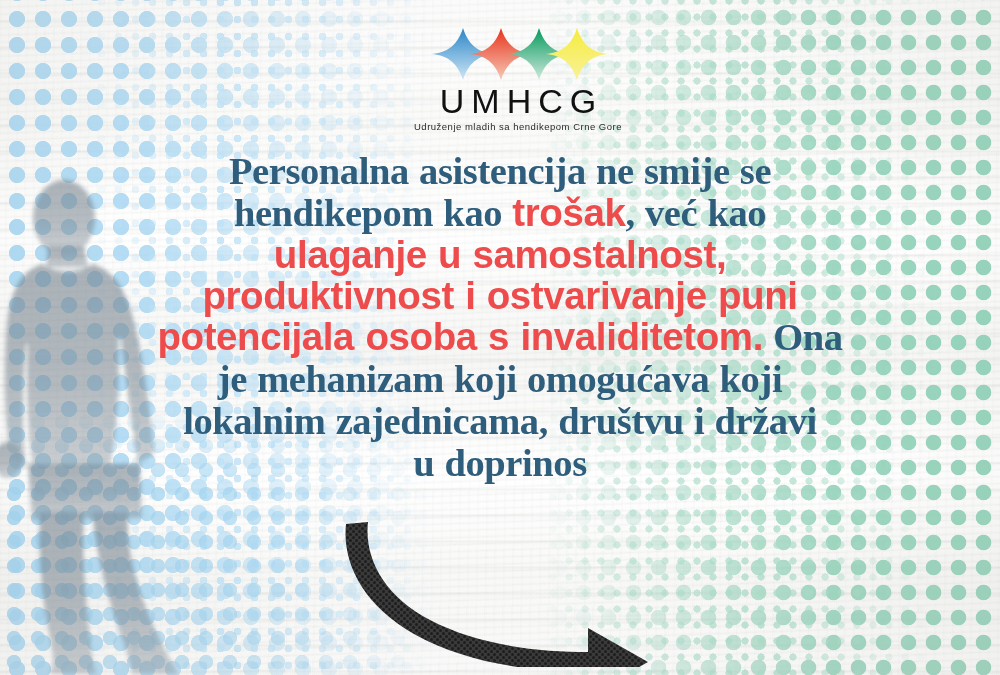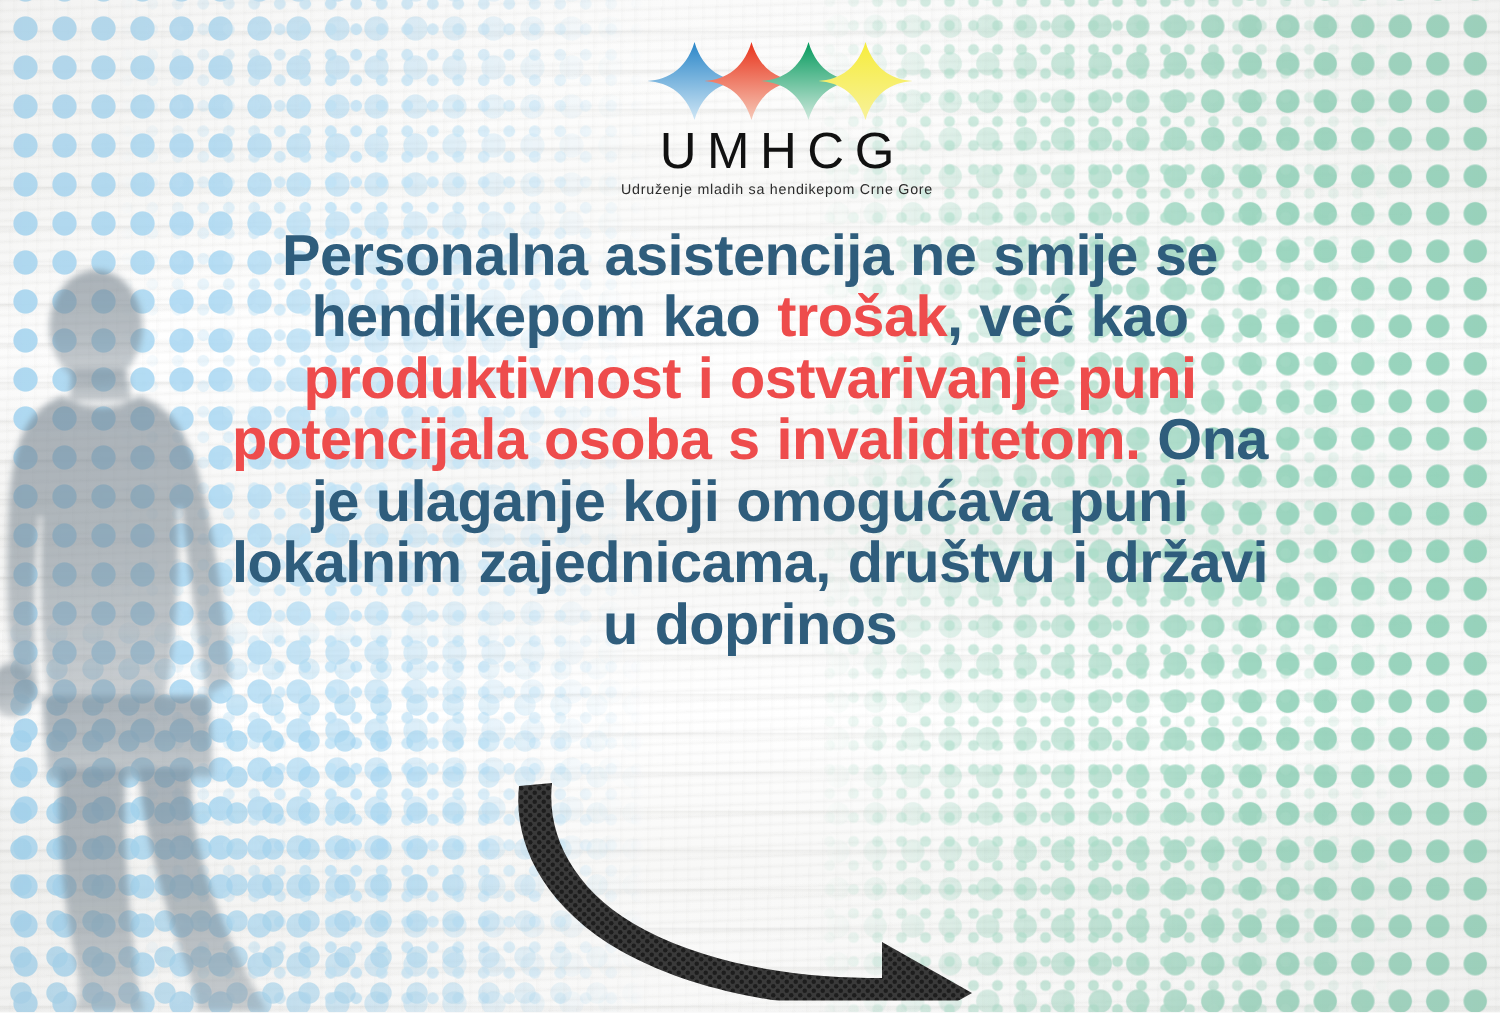--- a/index.html
+++ b/index.html
@@ -144,21 +144,21 @@
     font-family:"Liberation Sans", sans-serif;
     font-weight:bold;
     font-size:38.5px;
     line-height:41px;
     letter-spacing:-0.4px;
     color:#2f5d7c;
     word-spacing:1px;
   }
   #headline .ln{ display:block; white-space:nowrap; }
   .c-red{ color:#ee4c4c; }
-  .c-blue{ color:#2f5d7c; }
+  .c-blue{ color:#2f5d7c;font-family:Liberation Serif, serif; }
 
   
   #arrow{
     position:absolute;
     left:340px; top:512px;
     width:330px; height:155px;
     pointer-events:none;
   }
   #arrow svg{ width:100%; height:100%; display:block; }
 </style>
@@ -261,23 +261,24 @@
       <path d="M114 4 C 120 24, 134 30, 148 30 C 134 30, 120 36, 114 56 C 108 36, 94 30, 80 30 C 94 30, 108 24, 114 4 Z" fill="url(#gGreen)"></path>
       <path d="M152 4 C 158 24, 172 30, 186 30 C 172 30, 158 36, 152 56 C 146 36, 132 30, 118 30 C 132 30, 146 24, 152 4 Z" fill="url(#gYellow)"></path>
     </svg>
     <div id="logo-word">UMHCG</div>
     <div id="logo-tag">Udruženje mladih sa hendikepom Crne Gore</div>
   </div>
 
   <div id="headline">
       <span class="ln"><span class="c-blue">Personalna asistencija ne smije se</span></span>
       <span class="ln"><span class="c-blue">hendikepom kao </span><span class="c-red">trošak</span><span class="c-blue">, već kao</span></span>
+      <span class="ln"><span class="c-red">ulaganje u samostalnost,</span></span>
       <span class="ln"><span class="c-red">produktivnost i ostvarivanje puni</span></span>
       <span class="ln"><span class="c-red">potencijala osoba s invaliditetom.</span><span class="c-blue">  Ona</span></span>
-      <span class="ln"><span class="c-blue">je ulaganje koji omogućava puni</span></span>
+      <span class="ln"><span class="c-blue">je mehanizam koji omogućava koji</span></span>
       <span class="ln"><span class="c-blue">lokalnim zajednicama, društvu i državi</span></span>
       <span class="ln"><span class="c-blue">u doprinos</span></span>
     </div>
 
   <div id="arrow">
     <svg viewBox="0 0 330 155" xmlns="http://www.w3.org/2000/svg" aria-hidden="true">
       <defs>
         <pattern id="arrTex" width="6" height="6" patternUnits="userSpaceOnUse">
           <rect width="6" height="6" fill="#3a3a3a"></rect>
           <circle cx="1.5" cy="1.5" r="1.5" fill="#1d1d1d"></circle>

